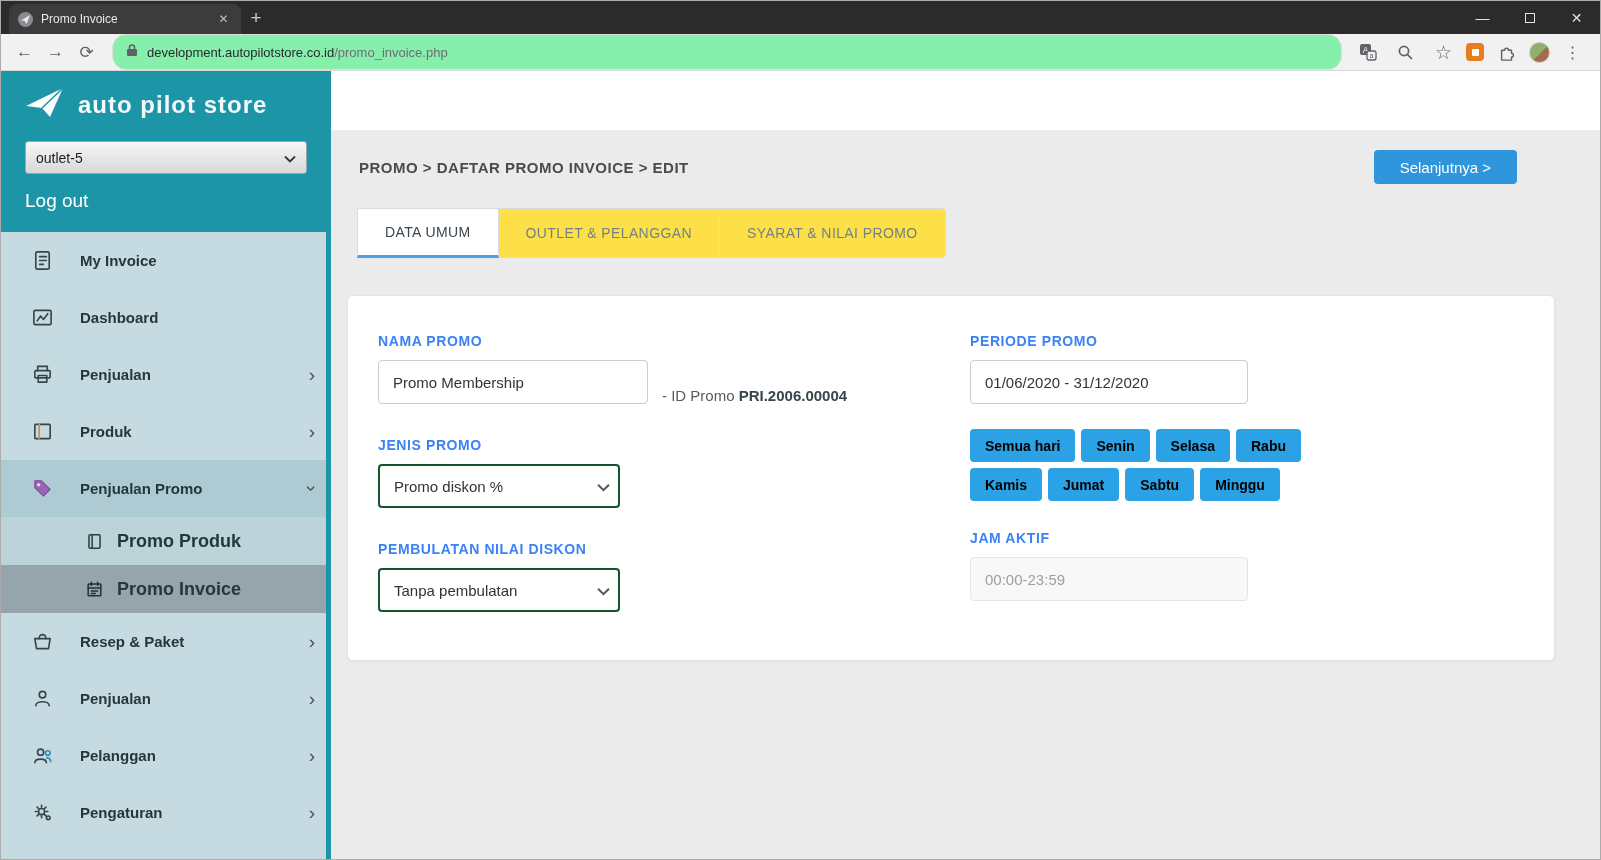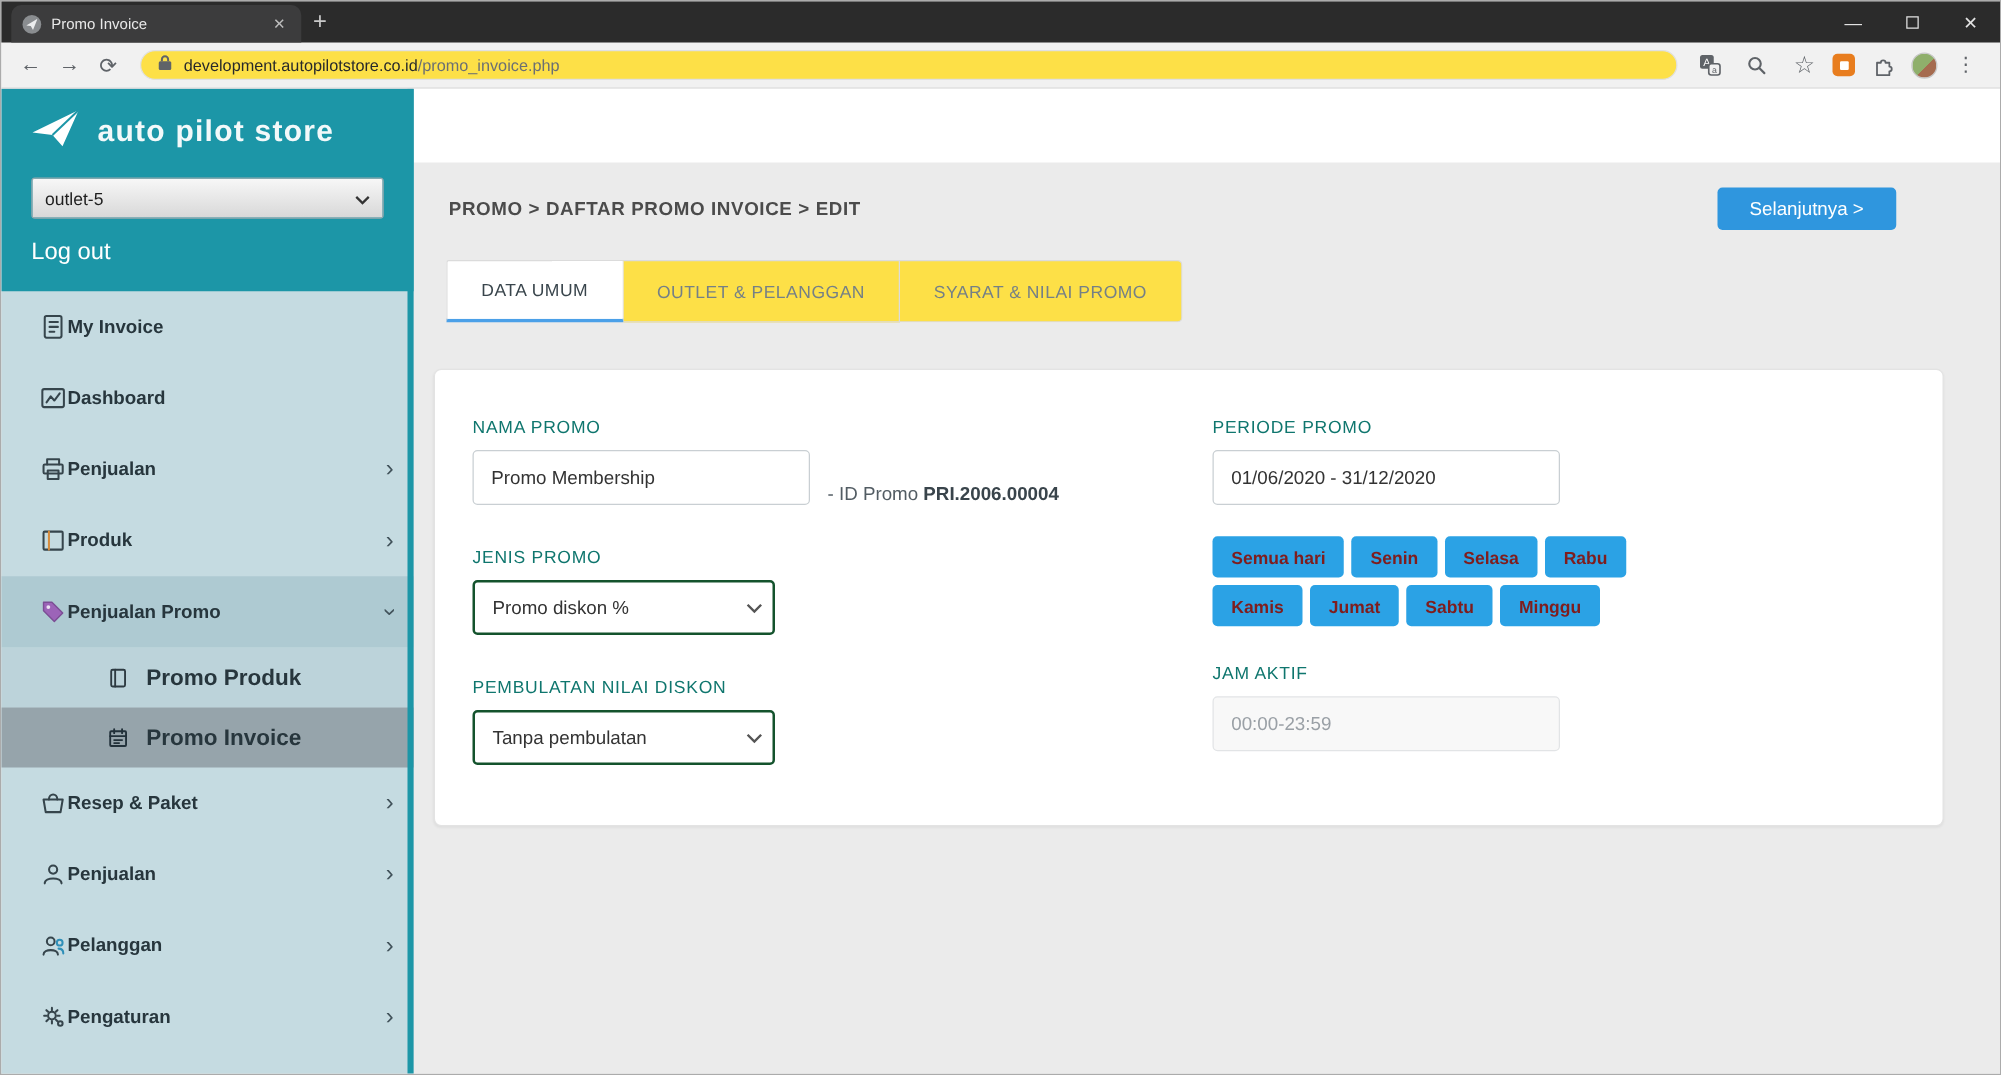--- a/index.html
+++ b/index.html
@@ -13,40 +13,40 @@
   .favicon{width:15px;height:15px;border-radius:50%;background:#8A8D90;display:flex;align-items:center;justify-content:center;flex-shrink:0}
   .tab-title{flex:1;color:#E8E8E8;font-size:12px;white-space:nowrap;overflow:hidden}
   .tab-close{color:#BDBDBD;font-size:12px;width:17px;height:17px;display:flex;align-items:center;justify-content:center;border-radius:50%}
   .newtab{width:30px;height:30px;color:#C9C9C9;font-size:19px;display:flex;align-items:center;justify-content:center;margin-bottom:1px}
   .wincontrols{position:absolute;right:0;top:0;height:33px;display:flex}
   .winbtn{width:47px;height:33px;display:flex;align-items:center;justify-content:center;color:#E3E3E3;font-size:14px}
   .winbtn .box{width:10px;height:10px;border:1px solid #E3E3E3;display:block}
 
   .toolbar{height:37px;background:#F1F1F1;border-bottom:1px solid #D8D8D8;display:flex;align-items:center;padding:0 8px}
   .tb-icon{width:31px;height:31px;display:flex;align-items:center;justify-content:center;color:#5F6368;font-size:17px;border-radius:50%;flex-shrink:0}
-  .omnibox{flex:1;height:24px;background:#fde047;border:1px solid #E0E0E0;border-radius:14px;margin:0 10px;display:flex;align-items:center;padding:4px 13px;gap:9px;min-width:0}
+  .omnibox{flex:1;height:36px;background:#86efac;border:1px solid #E0E0E0;border-radius:14px;margin:0 10px;display:flex;align-items:center;padding:4px 13px;gap:9px;min-width:0}
   .url{font-size:13px;color:#27292B;white-space:nowrap;overflow:hidden}
   .url .path{color:#6B6F73}
   .tb-right{display:flex;align-items:center;gap:7px;padding-right:4px}
   .ext-orange{width:18px;height:18px;border-radius:4px;background:#E87D1E;display:flex;align-items:center;justify-content:center}
   .ext-orange i{width:7px;height:7px;background:#FFF;border-radius:1px;display:block}
   .avatar{width:21px;height:21px;border-radius:50%;background:linear-gradient(135deg,#8FAF6B 0 55%,#A56B4F 55%);border:1px solid #C8C8C8}
 
   
   .app{display:flex;height:788px}
 
   
   .sidebar{width:330px;flex-shrink:0;background:#C5DBE1;position:relative;overflow:hidden}
   .sidebar::after{content:"";position:absolute;top:0;right:0;bottom:0;width:5px;background:#1C96A7}
   .side-head{background:#1C96A7;padding:16px 24px 20px}
   .brand-row{display:flex;align-items:center;gap:13px;margin-bottom:18px}
   .brand{color:#F3F9FA;font-size:24px;letter-spacing:1px;font-weight:bold}
   .outlet-select{height:33px;background:linear-gradient(#F7F7F7,#D8D8D8);border:1px solid #96A9AF;border-radius:3px;display:flex;align-items:center;justify-content:space-between;padding:0 10px;font-size:14px;color:#1E1E1E;margin-bottom:16px}
   .logout{color:#FFFFFF;font-size:19px;display:inline-block}
-  .nav-item{height:57px;display:flex;align-items:center;gap:0;padding:0 16px 0 30px;font-size:15px;font-weight:bold;color:#27363D;cursor:default}
+  .nav-item{height:57px;display:flex;align-items:center;gap:26px;padding:0 16px 0 30px;font-size:15px;font-weight:bold;color:#27363D;cursor:default}
   .nav-item.parent-active{background:#AECAD2}
   .chev{margin-left:auto;color:#41525A;font-size:19px;font-weight:normal;line-height:1}
   .chev.down{transform:rotate(90deg)}
   .sub-item{height:48px;display:flex;align-items:center;gap:13px;padding-left:84px;background:#BCD3DA;font-size:18px;font-weight:bold;color:#27363D}
   .sub-item.active{background:#96A4AB}
 
   
   .content{flex:1;display:flex;flex-direction:column;min-width:0;background:#EBEBEB}
   .topwhite{height:59px;background:#FFFFFF}
   .page{flex:1;padding:0 45px 0 16px}
@@ -55,33 +55,33 @@
   .next-btn{background:#2F96DE;color:#FFF;font-size:15px;height:34px;padding:16px 26px;border:none;border-radius:4px;display:flex;align-items:center;font-family:inherit;cursor:pointer}
 
   .tabs{display:flex;margin:24px 0 0 10px;width:fit-content}
   .tab-item{height:50px;display:flex;align-items:center;padding:0 27px;background:#fde047;color:#758086;font-size:14px;letter-spacing:.4px;border:1px solid #DBDBDB;border-left:none;cursor:pointer}
   .tab-item:first-child{border-left:1px solid #DBDBDB;border-radius:2px 0 0 0}
   .tab-item:last-child{border-radius:0 4px 4px 0}
   .tab-item.active{background:#FFFFFF;color:#39454C;border-bottom:3px solid #4BA0E8}
 
   .card{background:#FFF;border:1px solid #E3E3E3;border-radius:6px;margin-top:37px;padding:37px 30px 48px;box-shadow:0 1px 2px rgba(0,0,0,.05)}
   .form-grid{display:grid;grid-template-columns:592px 1fr}
-  .label{font-size:14px;font-weight:normal;color:#0f766e;letter-spacing:.6px;margin-bottom:11px}
+  .label{font-size:14px;font-weight:bold;color:#3b82f6;letter-spacing:.6px;margin-bottom:11px}
   .field{margin-bottom:33px}
   .nama-row{display:flex;align-items:flex-end;gap:14px}
   input.text-input{height:44px;border:1px solid #C9CFD3;border-radius:4px;padding:0 14px;font-size:15px;color:#333;font-family:inherit;outline:none;background:#FFF}
   .w270{width:270px}.w278{width:278px}
   input.disabled{background:#F8F8F8;border-color:#E2E4E6;color:#9AA0A6}
   input::placeholder{color:#9AA0A6}
   .id-promo{font-size:15px;color:#525C63;white-space:nowrap}
   .id-promo b{color:#39444B}
   .select-box{width:242px;height:44px;border:2px solid #14532d;border-radius:4px;display:flex;align-items:center;justify-content:space-between;padding:0 8px 0 14px;font-size:15px;color:#333;cursor:pointer;background:#FFF}
   .days-row{display:flex;gap:6px;margin-bottom:6px}
   .days{margin-bottom:29px}
-  .day-btn{height:33px;padding:0 15px;background:#2BA2E5;color:#7f1d1d;border:none;border-radius:4px;font-size:14px;font-weight:bold;display:flex;align-items:center;font-family:inherit;cursor:pointer}
+  .day-btn{height:33px;padding:0 15px;background:#2BA2E5;color:#000000;border:none;border-radius:4px;font-size:14px;font-weight:bold;display:flex;align-items:center;font-family:inherit;cursor:pointer}
 </style>
 </head>
 <body>
 
 <div class="window">
 
   <div class="tabstrip">
     <div class="tab">
       <span class="favicon">
         <svg width="9" height="9" viewBox="0 0 10 10">

